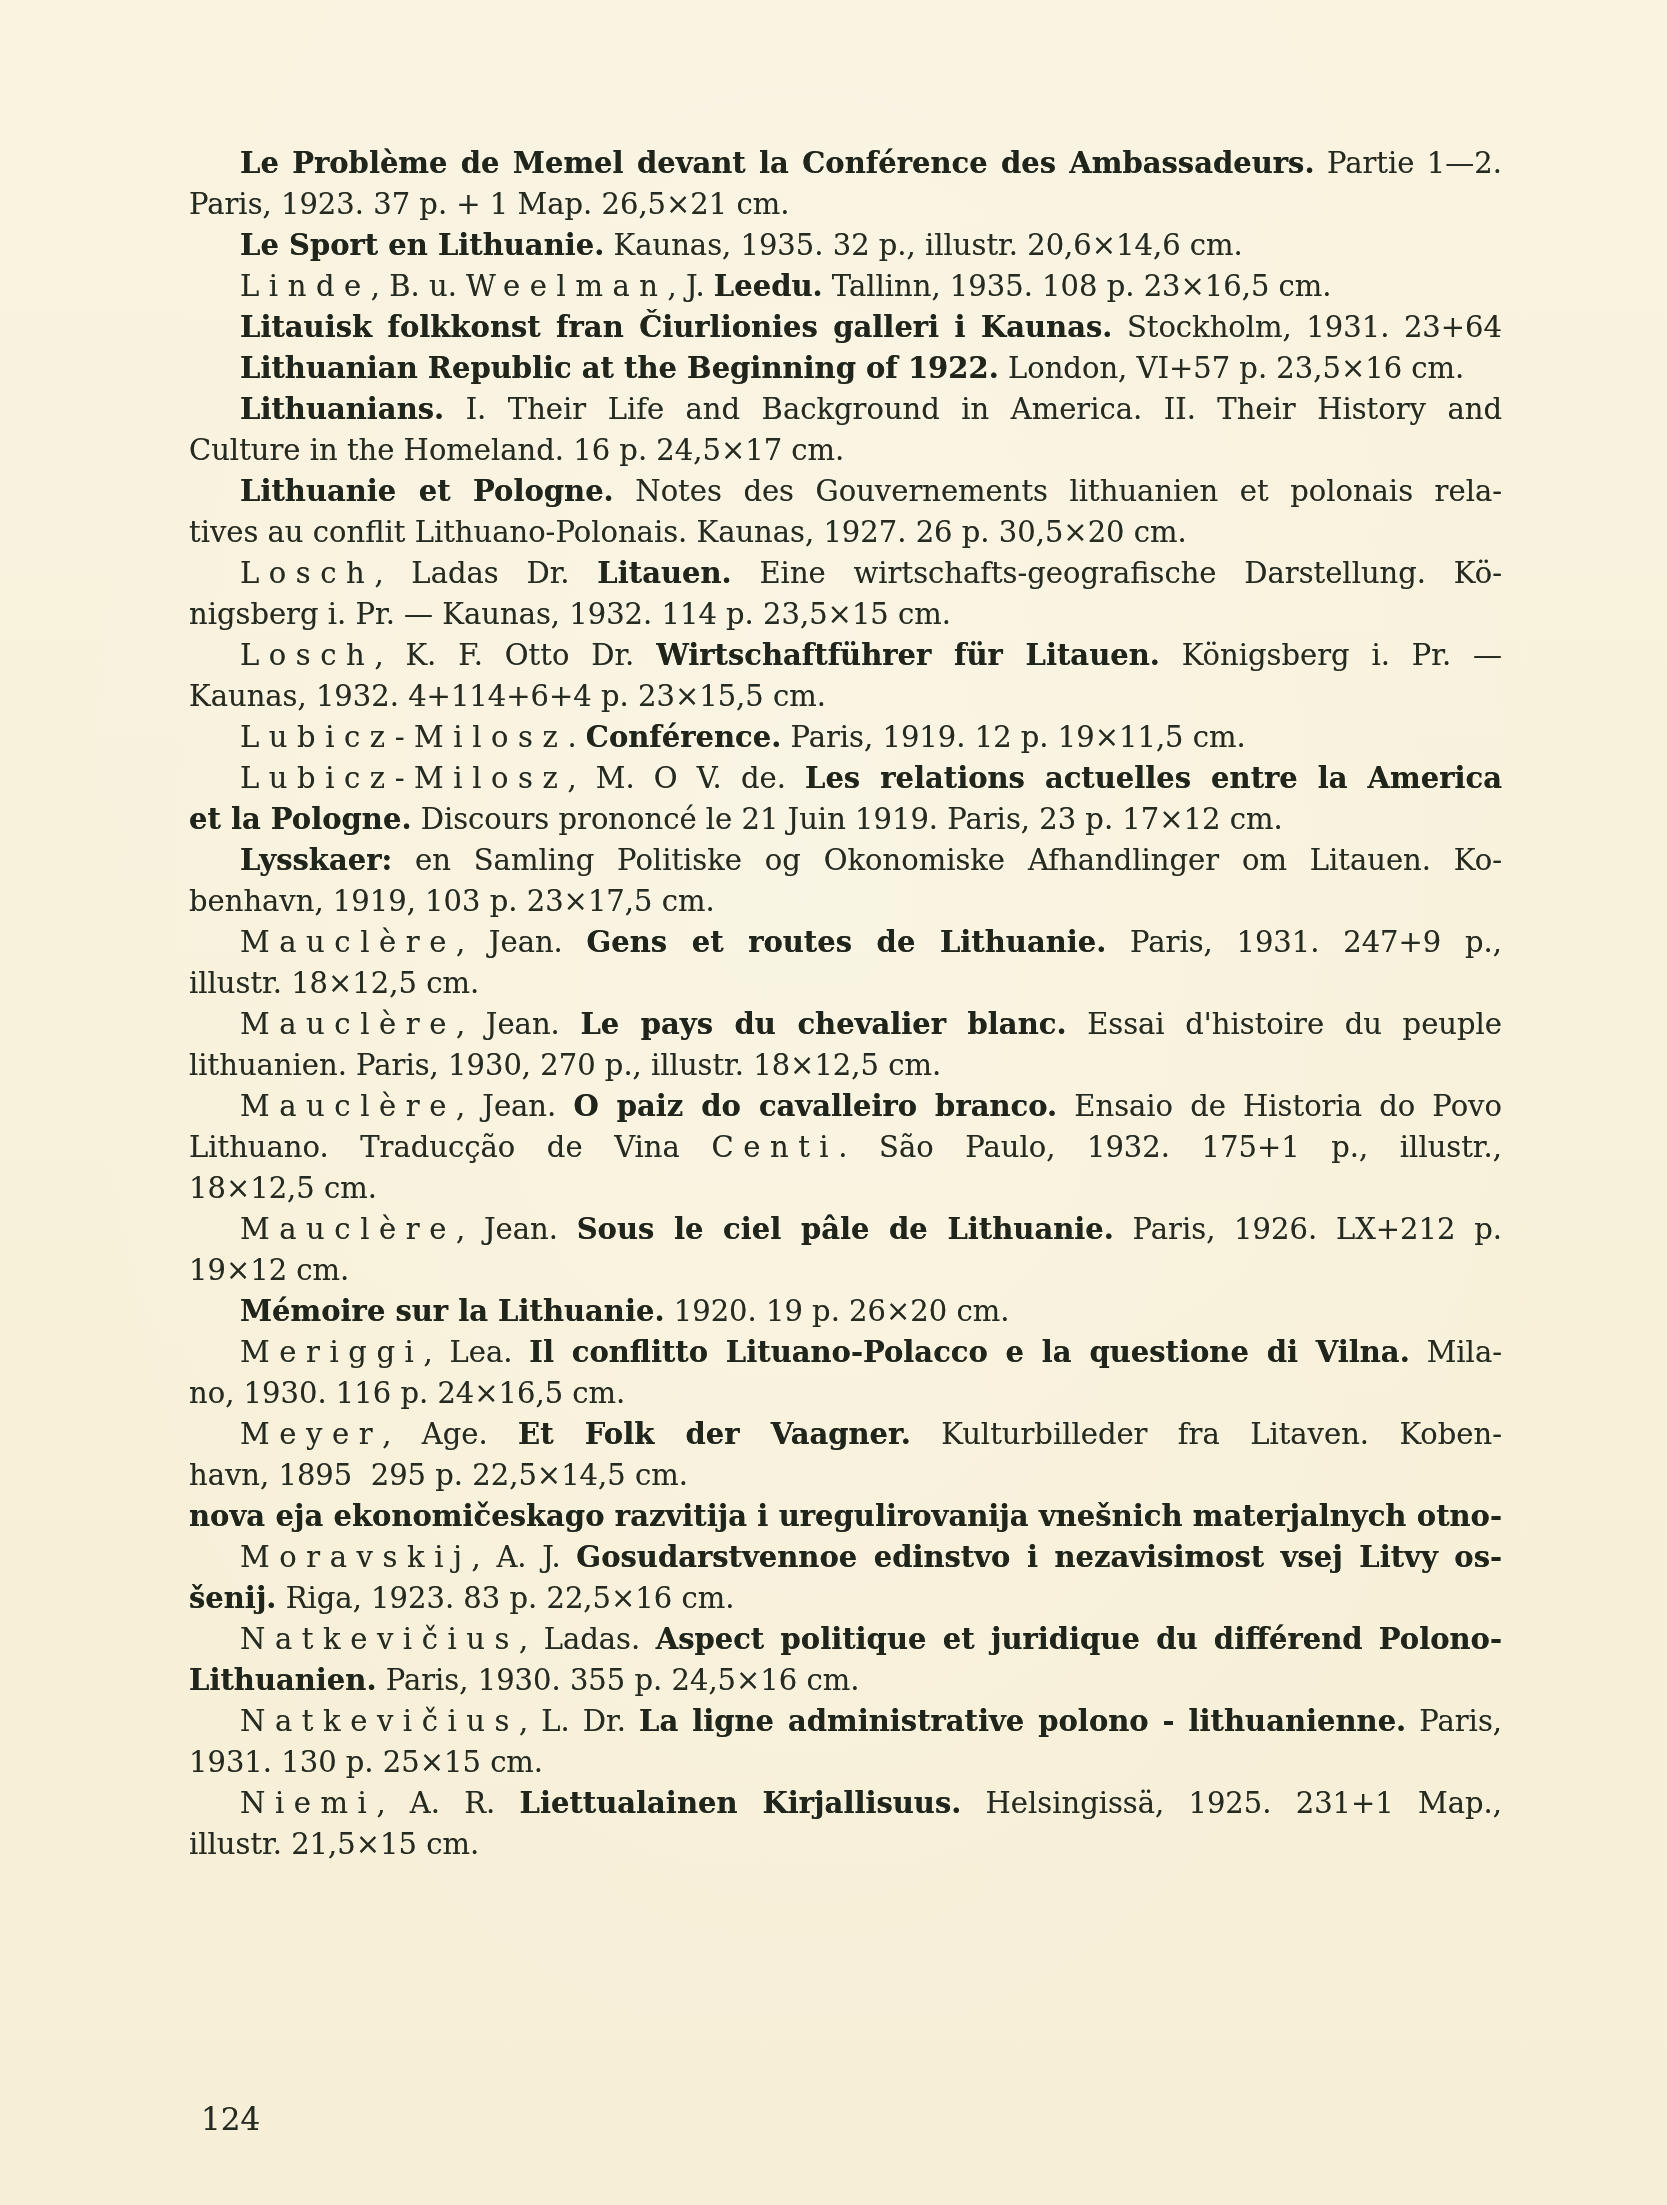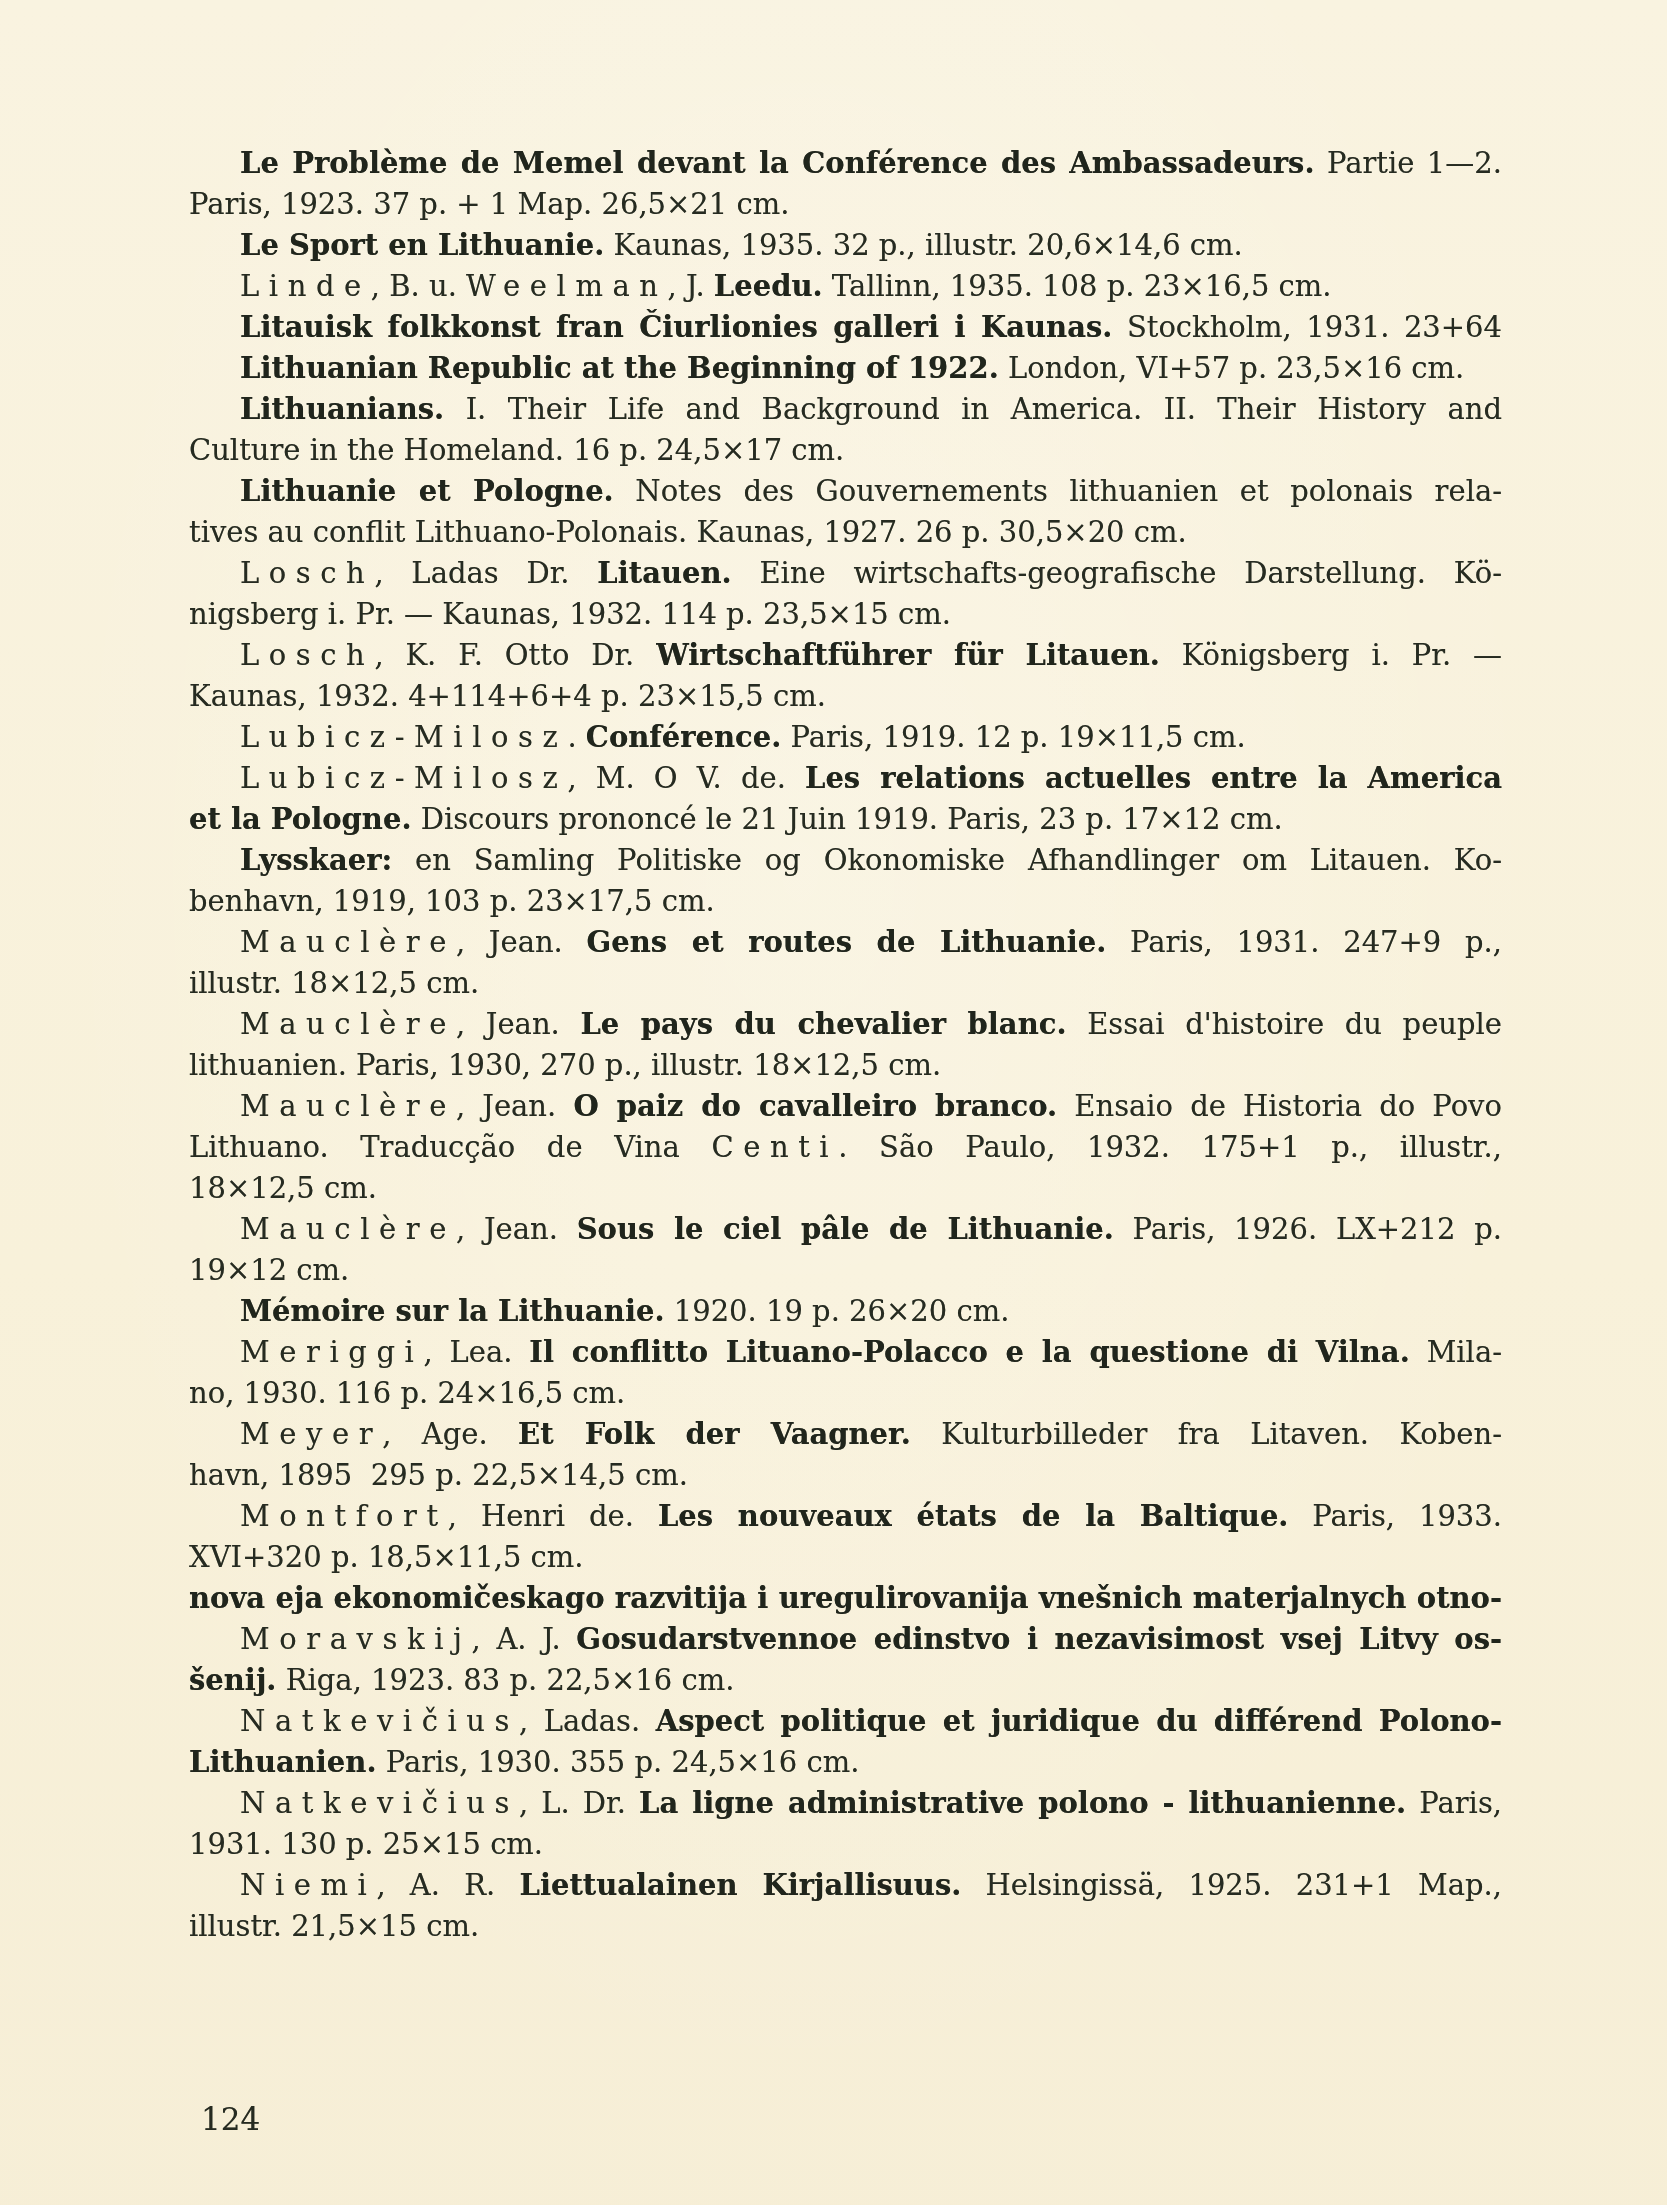--- a/index.html
+++ b/index.html
@@ -117,24 +117,20 @@
       </div>
       <div class="entry">
         <div class="line first"><span class="t-sp">Meriggi</span><span class="t-r">, Lea. </span><span class="t-b">Il conflitto Lituano-Polacco e la questione di Vilna.</span><span class="t-r"> Mila-</span></div>
         <div class="line last"><span class="t-r">no, 1930. 116 p. 24×16,5 cm.</span></div>
       </div>
       <div class="entry">
         <div class="line first"><span class="t-sp">Meyer</span><span class="t-r">, Age. </span><span class="t-b">Et Folk der Vaagner.</span><span class="t-r"> Kulturbilleder fra Litaven. Koben-</span></div>
         <div class="line last"><span class="t-r">havn, 1895&nbsp; 295 p. 22,5×14,5 cm.</span></div>
       </div>
       <div class="entry">
-        <div class="line first"><span class="t-sp">Montfort</span><span class="t-r">, Henri de. </span><span class="t-b">Les nouveaux états de la Baltique.</span><span class="t-r"> Paris, 1933.</span></div>
-        <div class="line last"><span class="t-r">XVI+320 p. 18,5×11,5 cm.</span></div>
-      </div>
-      <div class="entry">
         <div class="line"><span class="t-b">nova eja ekonomičeskago razvitija i uregulirovanija vnešnich materjalnych otno-</span></div>
         <div class="line first"><span class="t-sp">Moravskij</span><span class="t-r">, A. J. </span><span class="t-b">Gosudarstvennoe edinstvo i nezavisimost vsej Litvy os-</span></div>
         <div class="line last"><span class="t-b">šenij.</span><span class="t-r"> Riga, 1923. 83 p. 22,5×16 cm.</span></div>
       </div>
       <div class="entry">
         <div class="line first"><span class="t-sp">Natkevičius</span><span class="t-r">, Ladas. </span><span class="t-b">Aspect politique et juridique du différend Polono-</span></div>
         <div class="line last"><span class="t-b">Lithuanien.</span><span class="t-r"> Paris, 1930. 355 p. 24,5×16 cm.</span></div>
       </div>
       <div class="entry">
         <div class="line first"><span class="t-sp">Natkevičius</span><span class="t-r">, L. Dr. </span><span class="t-b">La ligne administrative polono - lithuanienne.</span><span class="t-r"> Paris,</span></div>

